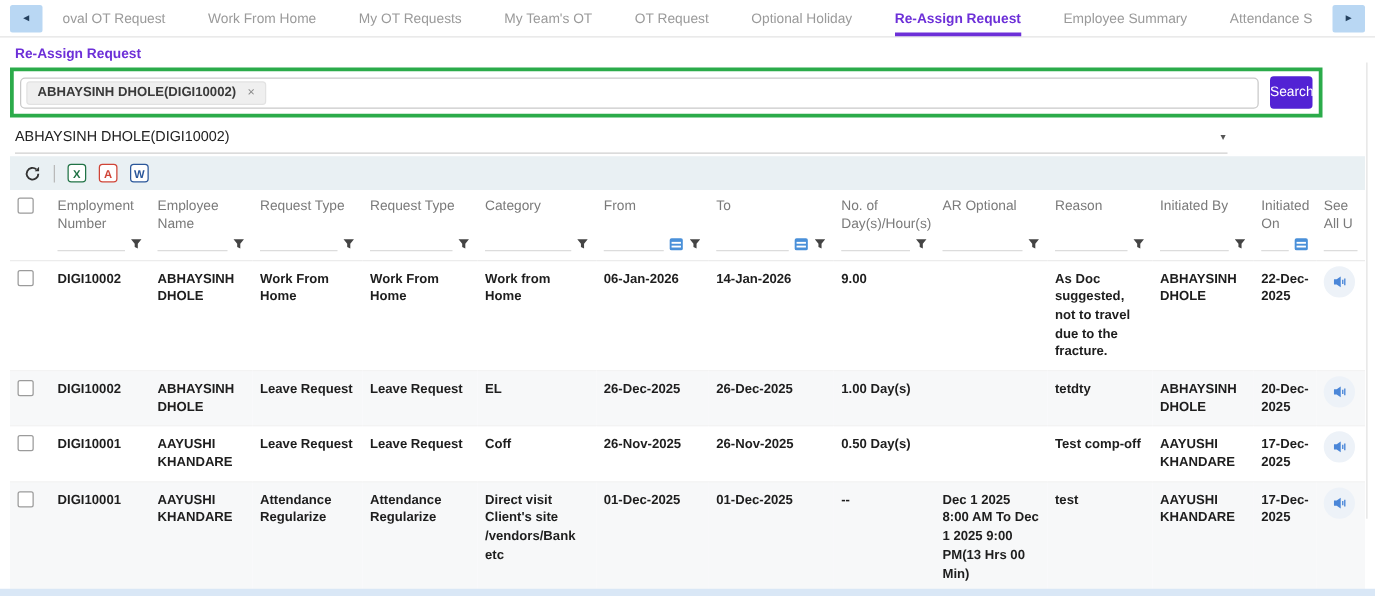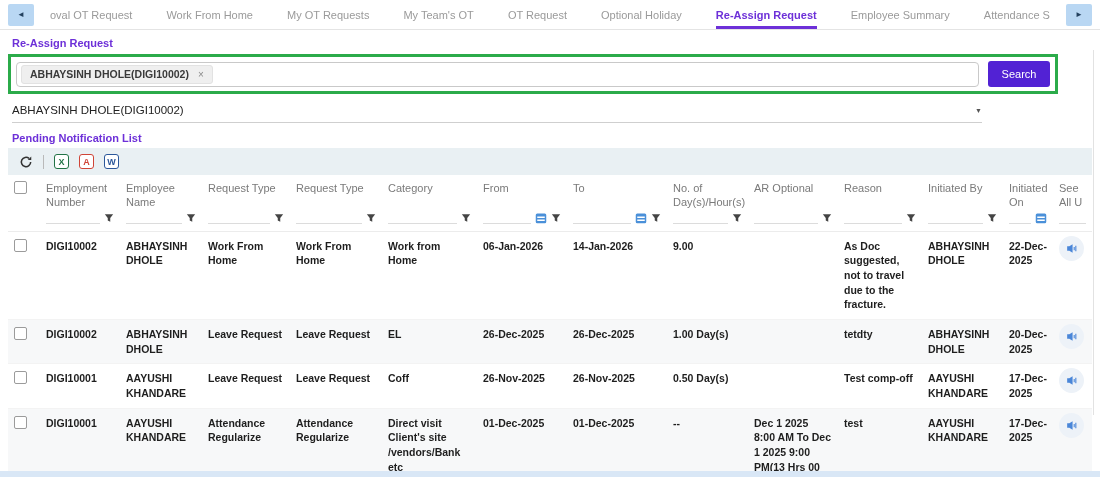--- a/index.html
+++ b/index.html
@@ -20,21 +20,21 @@
   .page-title { color:#6d30d8; font-weight:bold; font-size:11px; margin:7px 12px 5px; }
   .section-title { color:#6d30d8; font-weight:bold; font-size:11px; margin:9px 12px 4px; }
 
   
   .hl-search { margin:0 42px 0 8px; border:3px solid #2bab4a; padding:4px 5px; display:flex; gap:9px; align-items:center; }
   .multiselect { flex:1; height:25px; border:1px solid #c9c9c9; border-radius:4px; background:#fff;
     display:flex; align-items:center; padding:0 4px; }
   .chip { background:#efefef; border:1px solid #e2e2e2; border-radius:3px; height:19px; padding:0 8px;
     display:inline-flex; align-items:center; gap:9px; font-size:10.5px; font-weight:bold; color:#3a3a3a; }
   .chip-x { color:#8a8a8a; font-weight:normal; font-size:10px; cursor:pointer; }
-  .search-btn { background:#5222d4; color:#fff; border:none; border-radius:3px; width:62px; height:26px;
+  .search-btn { background:#5222d4; color:#fff; border:none; border-radius:3px; width:34px; height:26px;
     font-size:11px; cursor:pointer; font-family:"Liberation Sans", sans-serif; }
 
   
   .select-row { margin:10px 118px 0 12px; border-bottom:1px solid #cfcfcf; padding-bottom:6px;
     display:flex; justify-content:space-between; align-items:center; font-size:11.5px; color:#222; cursor:pointer; }
   .caret { color:#555; font-size:7px; }
 
   
   .grid { margin:2px 8px 0; width:1084px; border-bottom:1px solid #e0e0e0; }
   .toolbar { height:27px; background:#e9f0f3; display:flex; align-items:center; gap:10px; padding:0 11px; }
@@ -91,21 +91,20 @@
       </span>
     </div>
     <button class="search-btn">Search</button>
   </div>
 
   <div class="select-row">
     <span>ABHAYSINH DHOLE(DIGI10002)</span>
     <span class="caret">▼</span>
   </div>
 
-  <div class="section-title">Pending Notification List</div>
 
   <div class="grid">
     <div class="toolbar">
       <span style="display:flex;cursor:pointer;">
         <svg width="14" height="14" viewBox="0 0 24 24">
             <path d="M20 12a8 8 0 1 1-2.8-6.1" fill="none" stroke="#333" stroke-width="2.6"></path>
             <path d="M21 2.5v6h-6z" fill="#333"></path>
           </svg>
       </span>
       <span class="tsep"></span>

